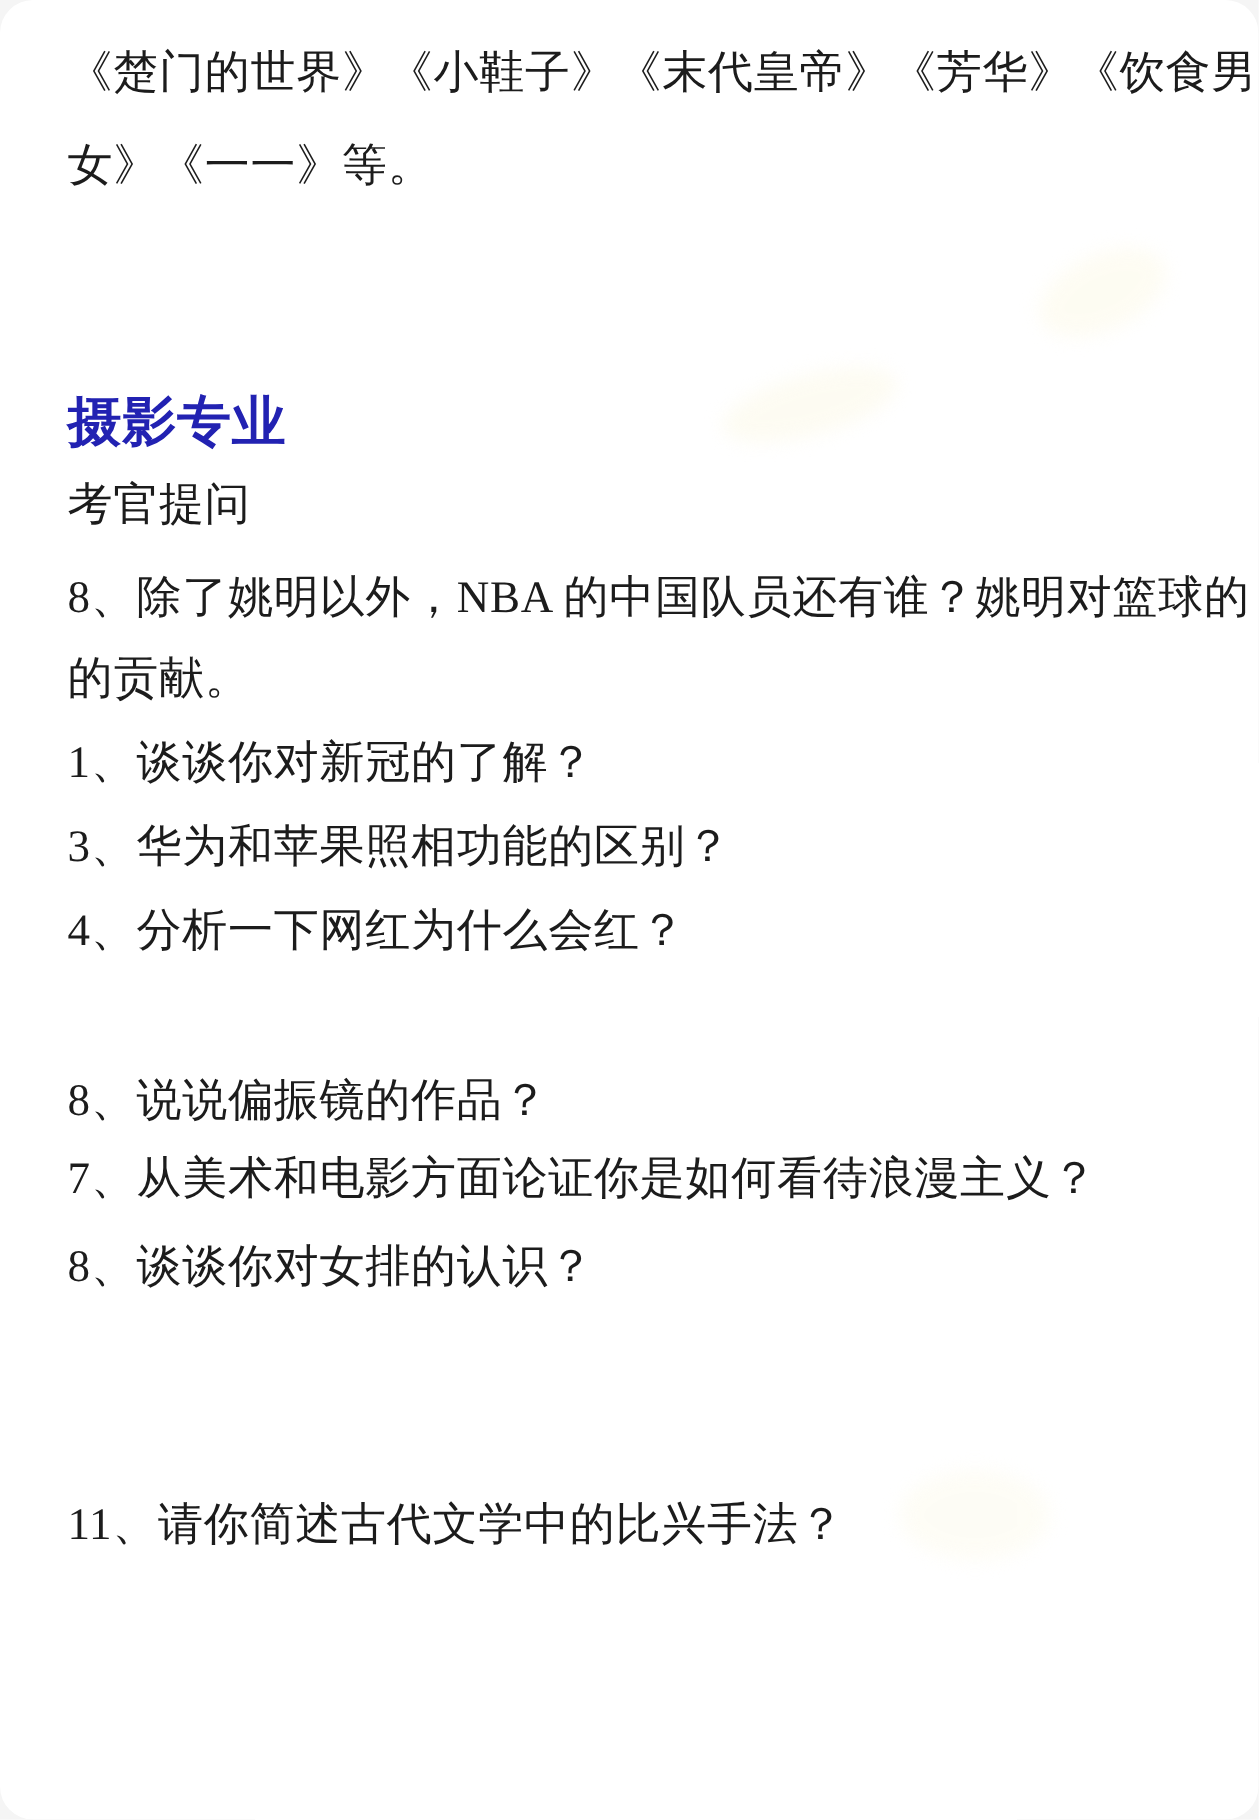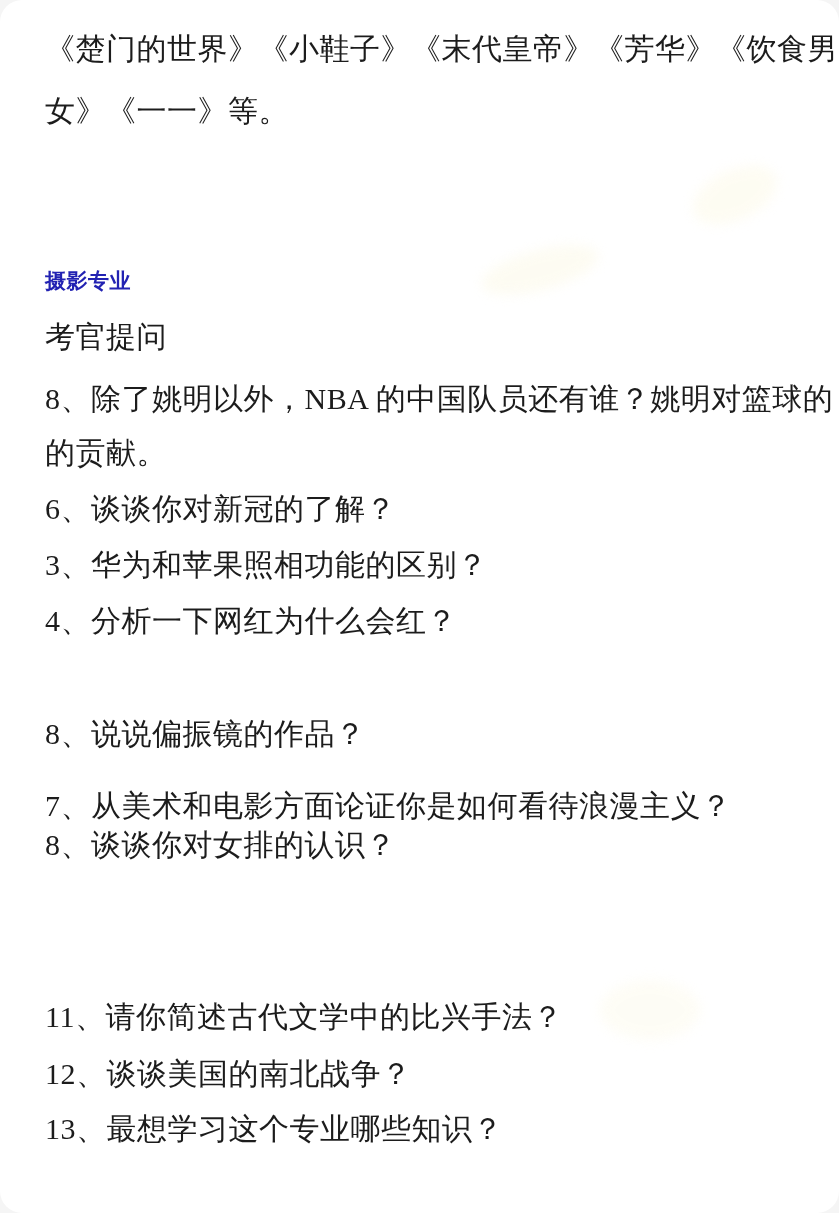--- a/index.html
+++ b/index.html
@@ -24,21 +24,21 @@
     font-size: 30px;
     line-height: 36px;
     letter-spacing: 0.5px;
     color: #1c1c1c;
     white-space: nowrap;
     margin: 0;
   }
   .heading {
     font-weight: bold;
     color: #2222b2;
-    font-size: 21px;
+    font-size: 36px;
   }
   
   .smudge {
     position: absolute;
     border-radius: 50%;
     filter: blur(6px);
     opacity: 0.55;
     pointer-events: none;
   }
   .smudge.s1 { left: 690px; top: 170px; width: 90px;  height: 50px; background: #fdfae9; transform: rotate(-25deg); }
@@ -56,23 +56,21 @@
 
   <p class="line" style="top:31px">《楚门的世界》《小鞋子》《末代皇帝》《芳华》《饮食男</p>
   <p class="line" style="top:93px">女》《一一》等。</p>
 
   <p class="line heading" style="top:263px">摄影专业</p>
 
   <p class="line" style="top:319px">考官提问</p>
 
   <p class="line" style="top:381px">8、除了姚明以外，NBA 的中国队员还有谁？姚明对篮球的</p>
   <p class="line" style="top:435px">的贡献。</p>
-  <p class="line" style="top:491px">6、谈谈你对新冠的了解？</p>
+  <p class="line" style="top:491px">1、谈谈你对新冠的了解？</p>
   <p class="line" style="top:547px">3、华为和苹果照相功能的区别？</p>
   <p class="line" style="top:603px">4、分析一下网红为什么会红？</p>
   <p class="line" style="top:716px">8、说说偏振镜的作品？</p>
-  <p class="line" style="top:788px">7、从美术和电影方面论证你是如何看待浪漫主义？</p>
+  <p class="line" style="top:768px">7、从美术和电影方面论证你是如何看待浪漫主义？</p>
   <p class="line" style="top:827px">8、谈谈你对女排的认识？</p>
   <p class="line" style="top:999px">11、请你简述古代文学中的比兴手法？</p>
-  <p class="line" style="top:1056px">12、谈谈美国的南北战争？</p>
-  <p class="line" style="top:1111px">13、最想学习这个专业哪些知识？</p>
 
 </div>
 
 </body></html>

